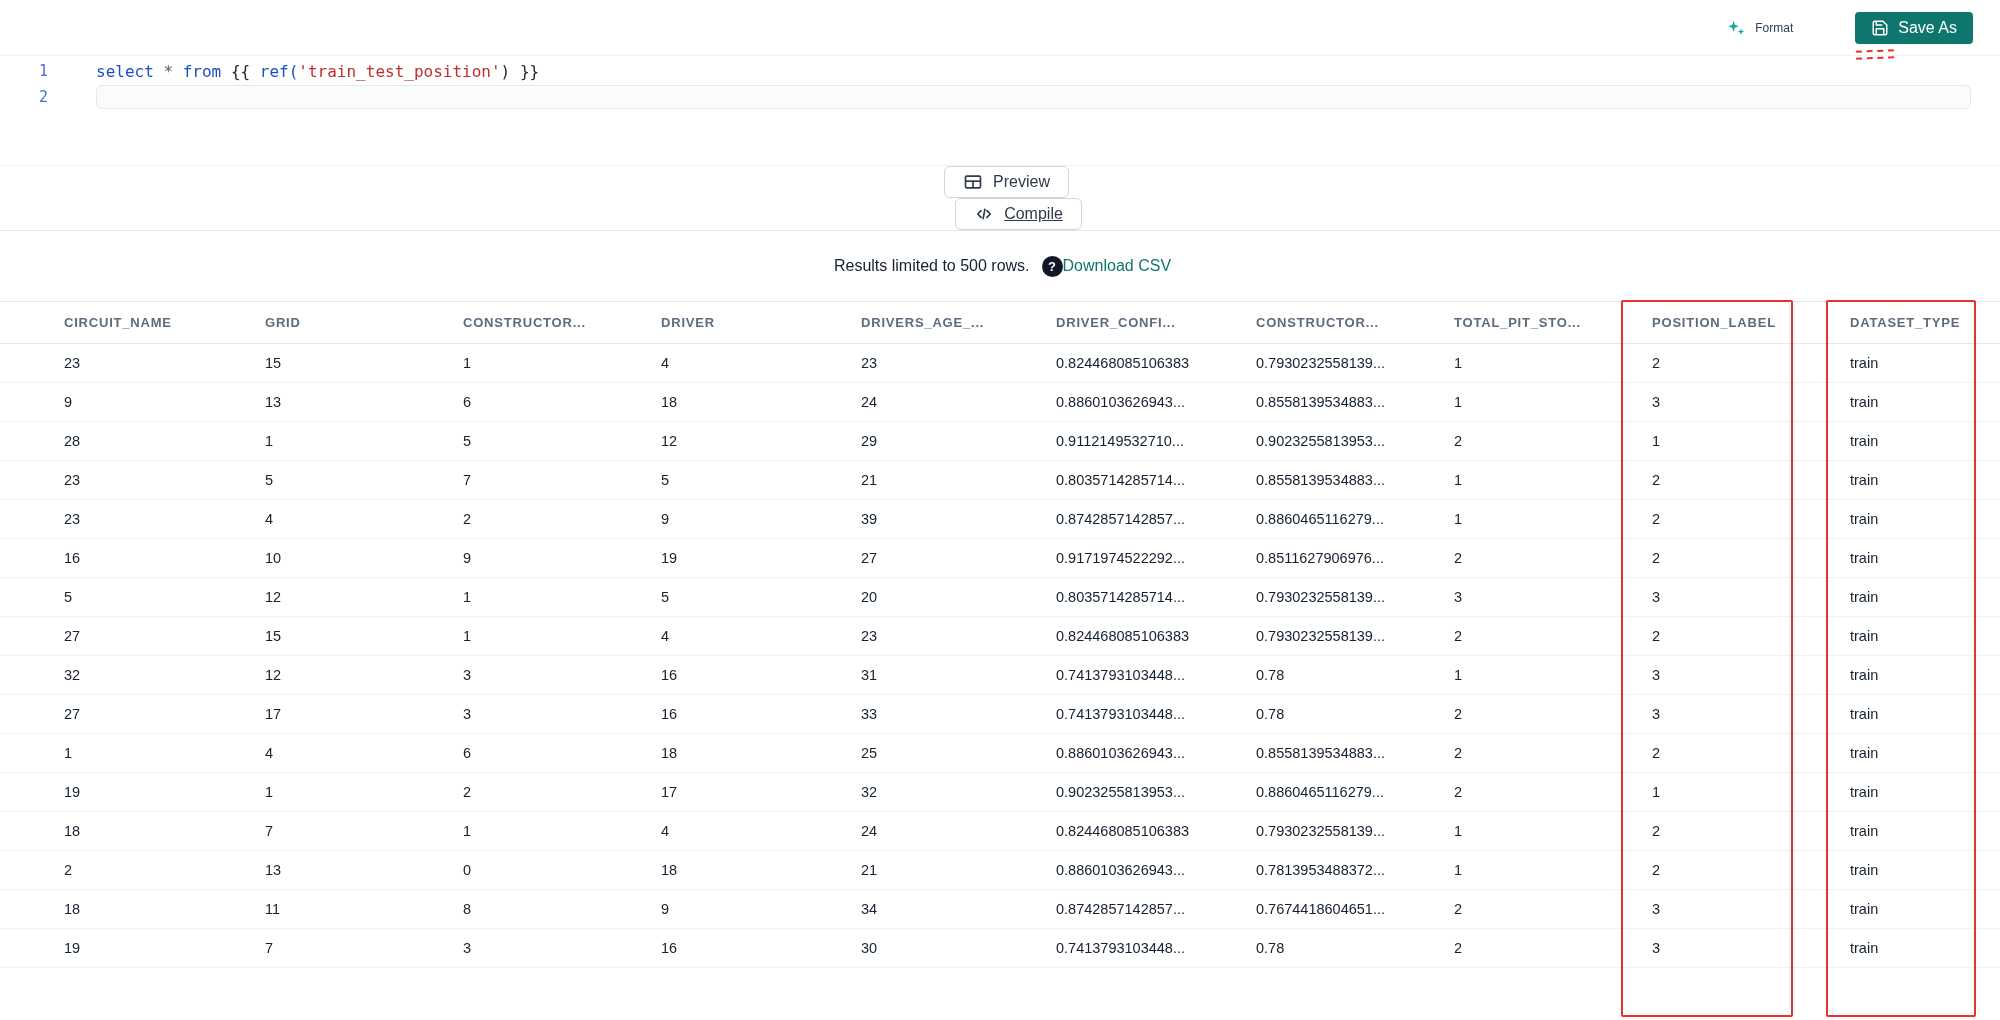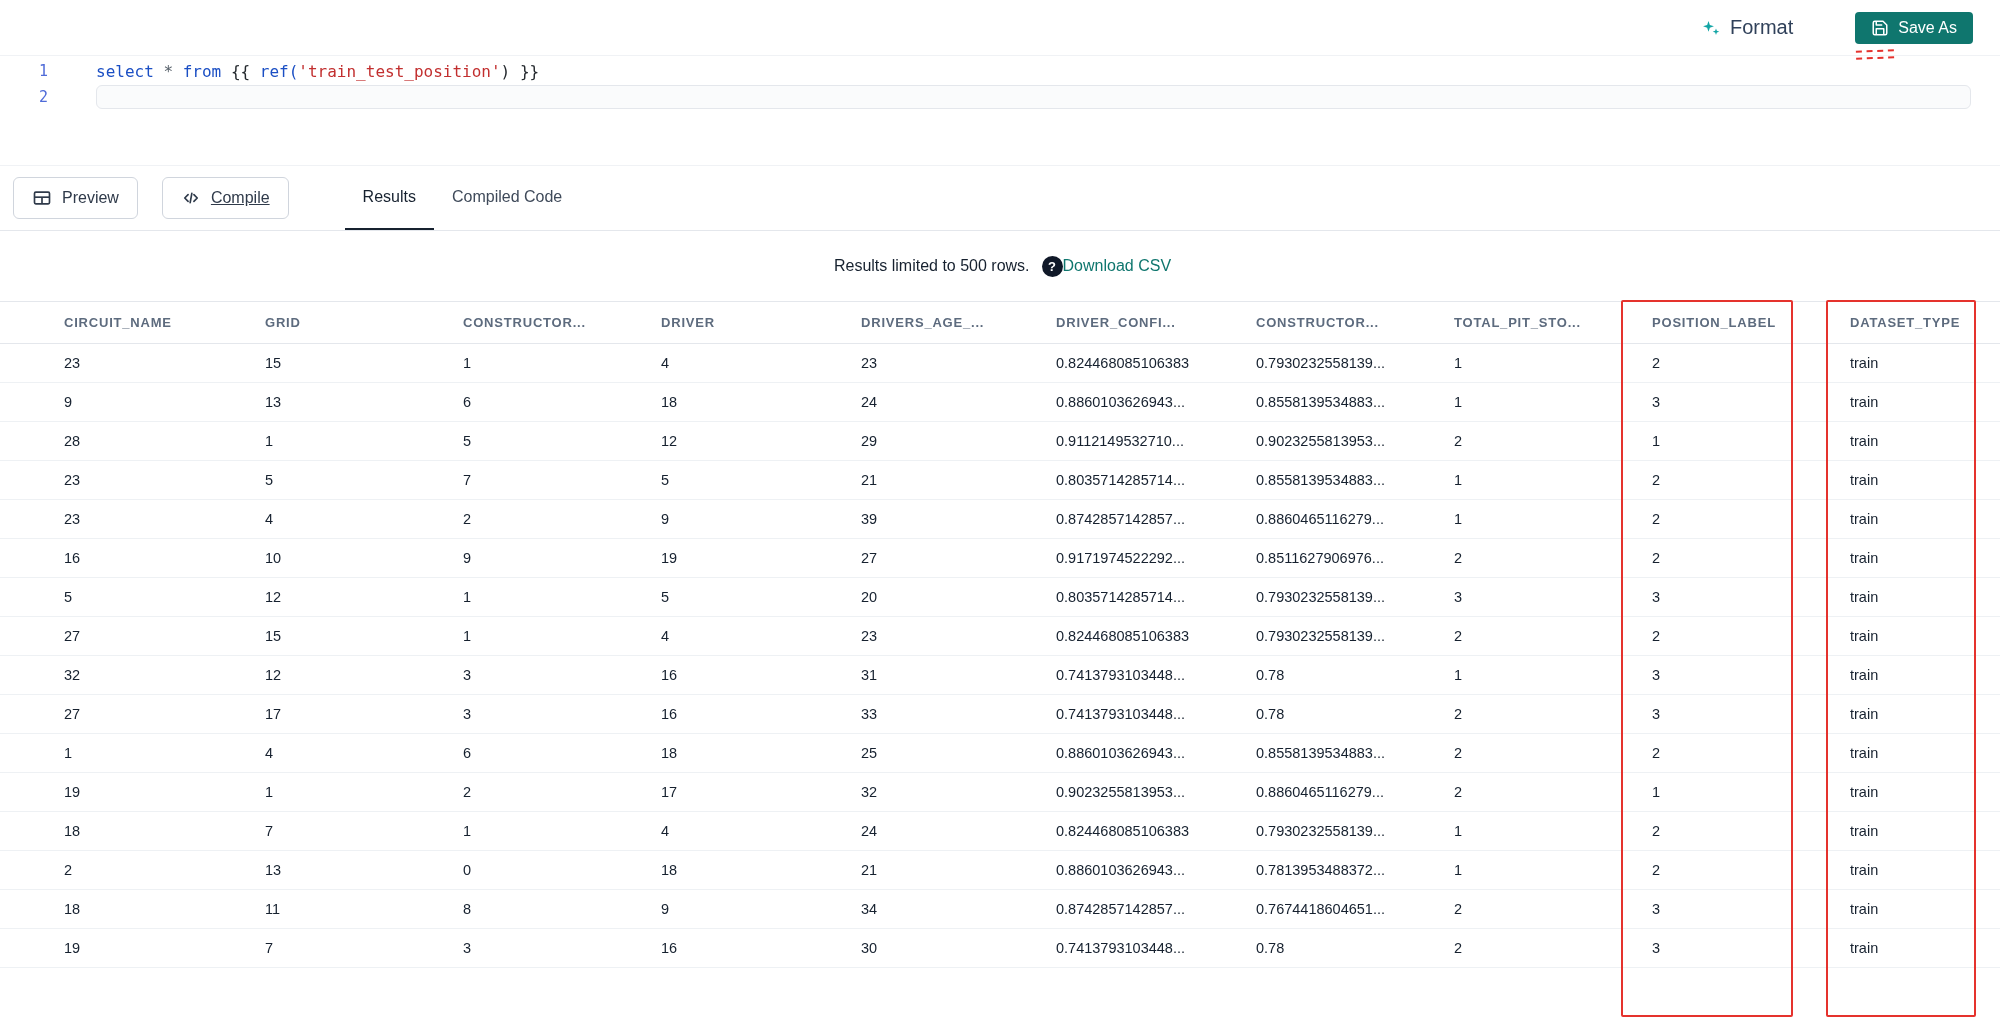--- a/index.html
+++ b/index.html
@@ -19,21 +19,21 @@
   }
   .app{position:relative;width:2000px;height:1020px;}
 
   
   .toolbar{
     height:56px;display:flex;align-items:center;justify-content:flex-end;
     padding-right:27px;border-bottom:1px solid var(--border-light);
   }
   .format-btn{
     display:flex;align-items:center;gap:9px;background:none;border:none;
-    font-family:inherit;font-size:20px;color:#30415a;margin-right:56px;cursor:pointer;
+    font-family:inherit;font-size:12px;color:#30415a;margin-right:56px;cursor:pointer;
   }
   .icon-sparkle path{fill:var(--sparkle);}
   .saveas-btn{
     display:flex;align-items:center;gap:9px;border:none;border-radius:4px;
     height:32px;padding:0 16px;background:var(--accent);color:#fff;
     font-family:inherit;font-size:16px;cursor:pointer;
   }
   .scribble{
     position:absolute;left:1856px;top:50px;width:38px;height:9px;
     border-top:2px dashed var(--highlight);border-bottom:2px dashed var(--highlight);
@@ -54,21 +54,21 @@
   .tok-function{color:#1b4fc4;}
   .tok-string{color:#c22f2f;}
   .empty-line-field{
     margin-left:48px;margin-right:29px;flex:1;height:24px;
     border:1px solid var(--border-mid);background:#fafbfc;border-radius:6px;
   }
 
   
   .action-bar{
     height:65px;display:flex;align-items:stretch;
-    border-bottom:1px solid var(--border-mid);padding-left:13px;
+    border-bottom:1px solid var(--border-mid);padding-left:13px;flex-direction:column;
   }
   .btn{
     align-self:center;display:flex;align-items:center;gap:10px;height:42px;
     padding:0 18px;background:#fff;border:1px solid #d0d5dd;border-radius:6px;
     font-family:inherit;font-size:16px;color:#2f3a4a;cursor:pointer;
   }
   .btn + .btn{margin-left:24px;text-decoration:underline;}
   .tabs{display:flex;margin-left:56px;}
   .tab{
     display:flex;align-items:center;padding:0 18px;font-size:16px;color:#3f4a5a;
@@ -155,24 +155,20 @@
       <span>Preview</span>
     </button>
     <button class="btn">
       <svg width="20" height="20" viewBox="0 0 24 24" fill="none" stroke="#2f3a4a" stroke-width="2" stroke-linecap="round" stroke-linejoin="round">
         <polyline points="8.5 8 4.5 12 8.5 16"></polyline>
         <polyline points="15.5 8 19.5 12 15.5 16"></polyline>
         <line x1="13" y1="6.5" x2="11" y2="17.5"></line>
       </svg>
       <span>Compile</span>
     </button>
-    <div class="tabs">
-      <div class="tab active">Results</div>
-      <div class="tab">Compiled Code</div>
-    </div>
   </div>
 
   <div class="results-info">
     <div class="results-left">
       <span>Results limited to 500 rows.</span>
       <span class="help">?</span>
     </div>
     <a class="download">Download CSV</a>
   </div>
 

